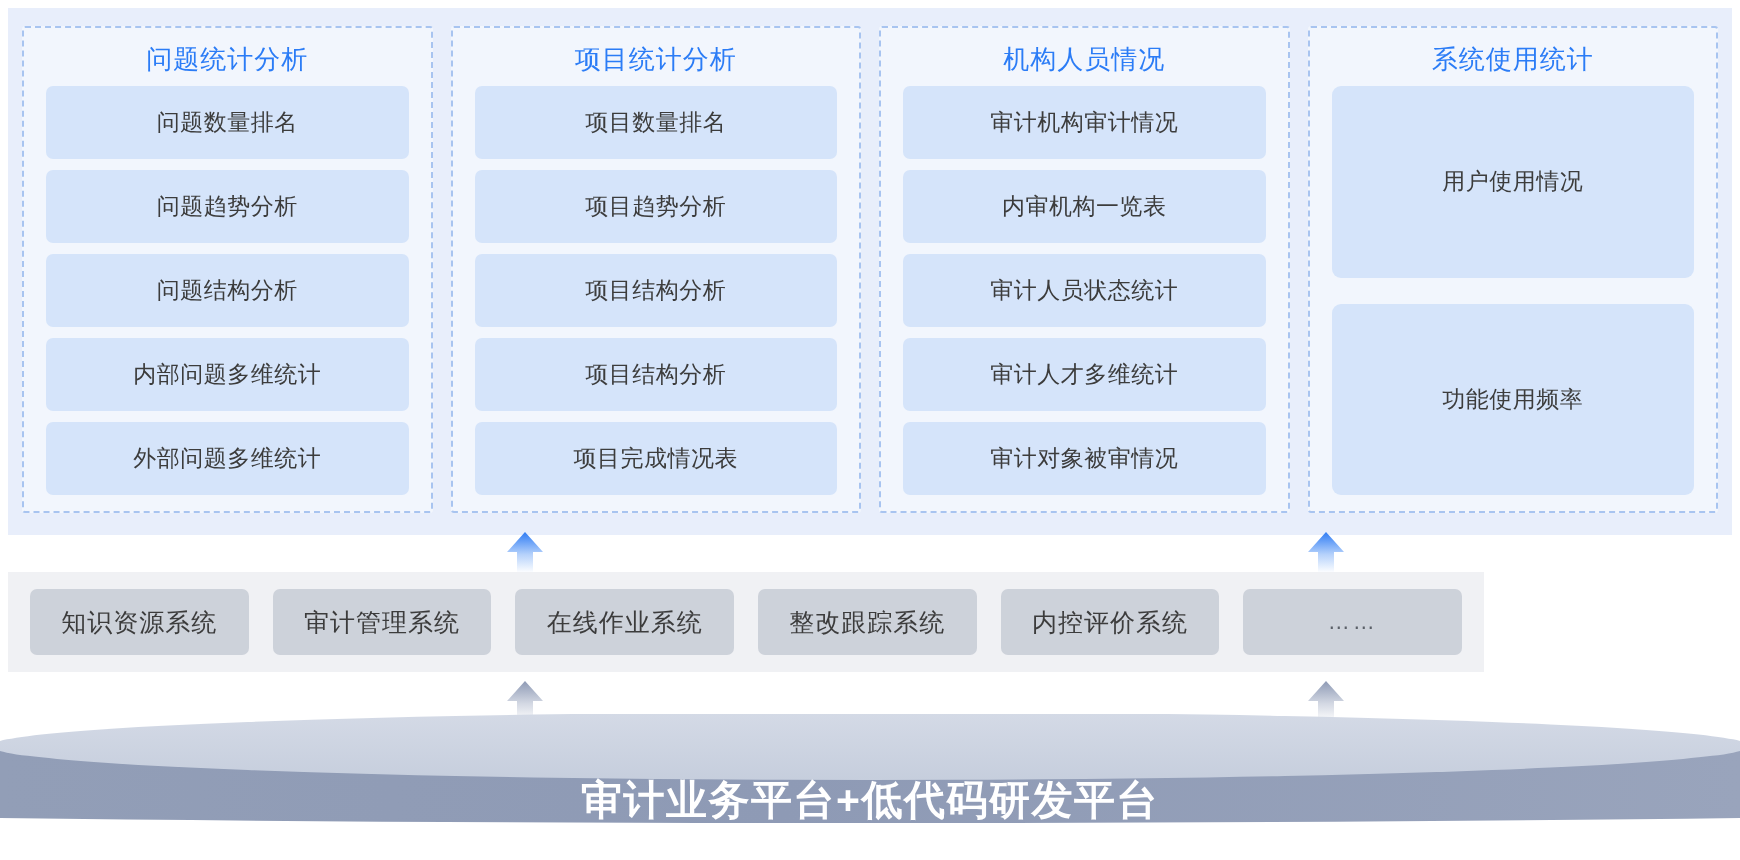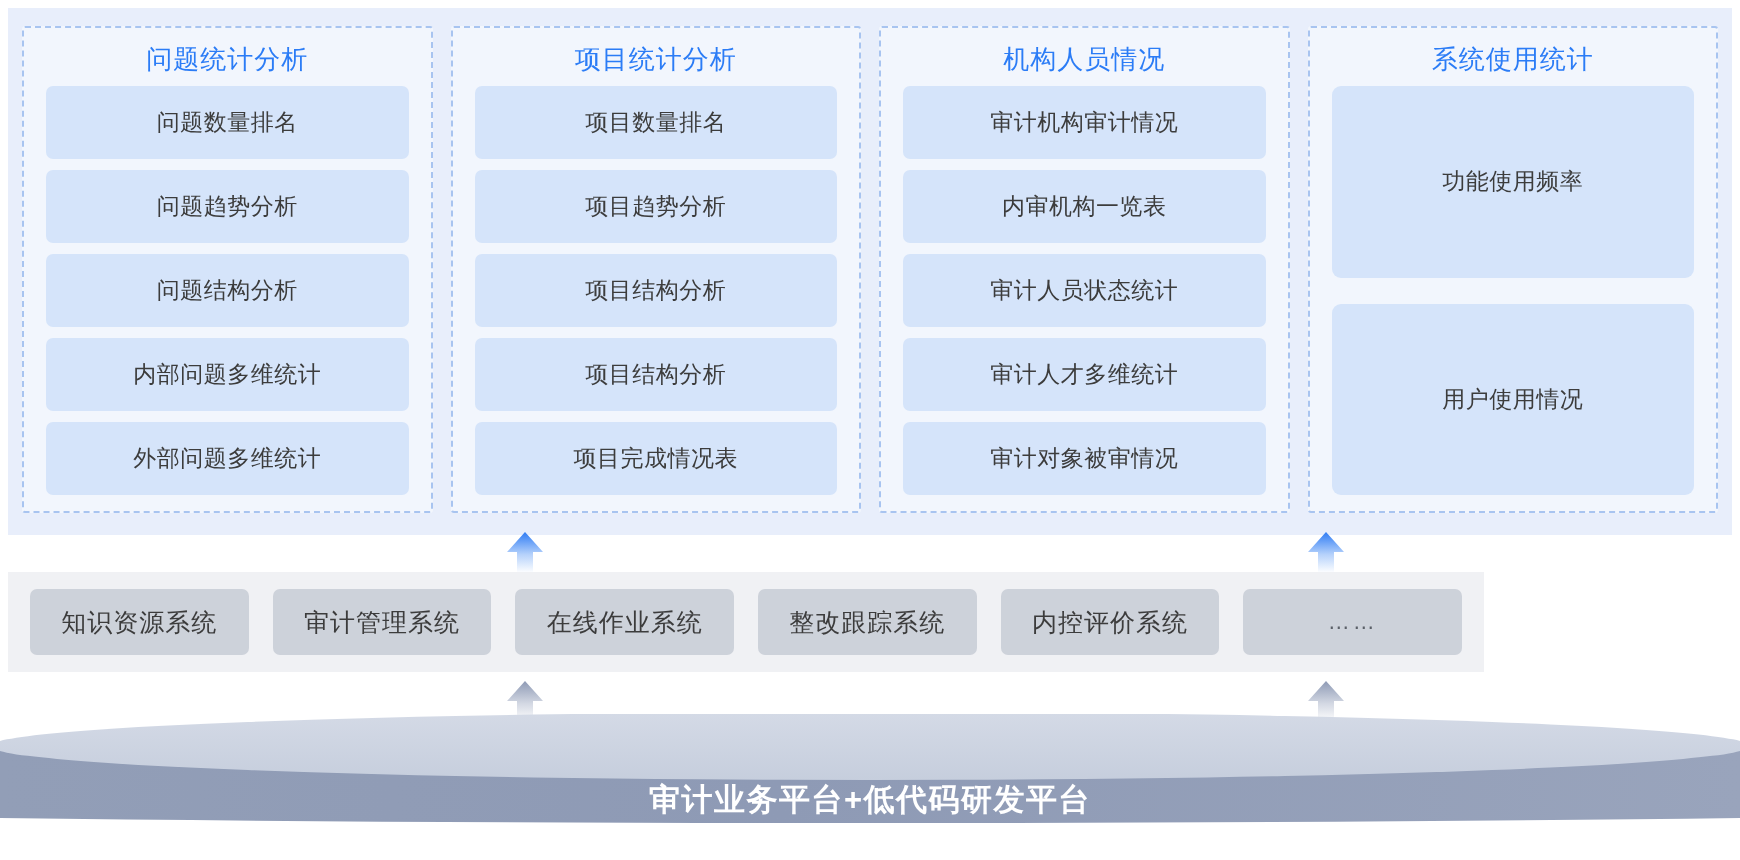--- a/index.html
+++ b/index.html
@@ -158,21 +158,21 @@
   .platform-label {
     position: absolute;
     left: 0;
     top: 0;
     width: 100%;
     height: 100%;
     display: flex;
     align-items: center;
     justify-content: center;
     color: #ffffff;
-    font-size: 31px;
+    font-size: 41px;
     font-weight: bold;
     letter-spacing: 1.5px;
     padding-top: 26px;
     box-sizing: border-box;
     pointer-events: none;
   }
 </style>
 </head>
 <body>
 
@@ -212,22 +212,22 @@
           <div class="ds-item">内审机构一览表</div>
           <div class="ds-item">审计人员状态统计</div>
           <div class="ds-item">审计人才多维统计</div>
           <div class="ds-item">审计对象被审情况</div>
         </div>
       </div>
 
       <div class="ds-group g4">
         <div class="ds-group-title">系统使用统计</div>
         <div class="ds-items big">
+          <div class="ds-item">用户使用情况</div>
           <div class="ds-item">功能使用频率</div>
-          <div class="ds-item">用户使用情况</div>
         </div>
       </div>
 
     </div>
   </div>
 
   <div class="arrow-blue" style="left:505px; top:531px;">
     <svg viewBox="0 0 40 42" xmlns="http://www.w3.org/2000/svg">
       <defs>
         <linearGradient id="gblue1" x1="0" y1="0" x2="0" y2="1">

